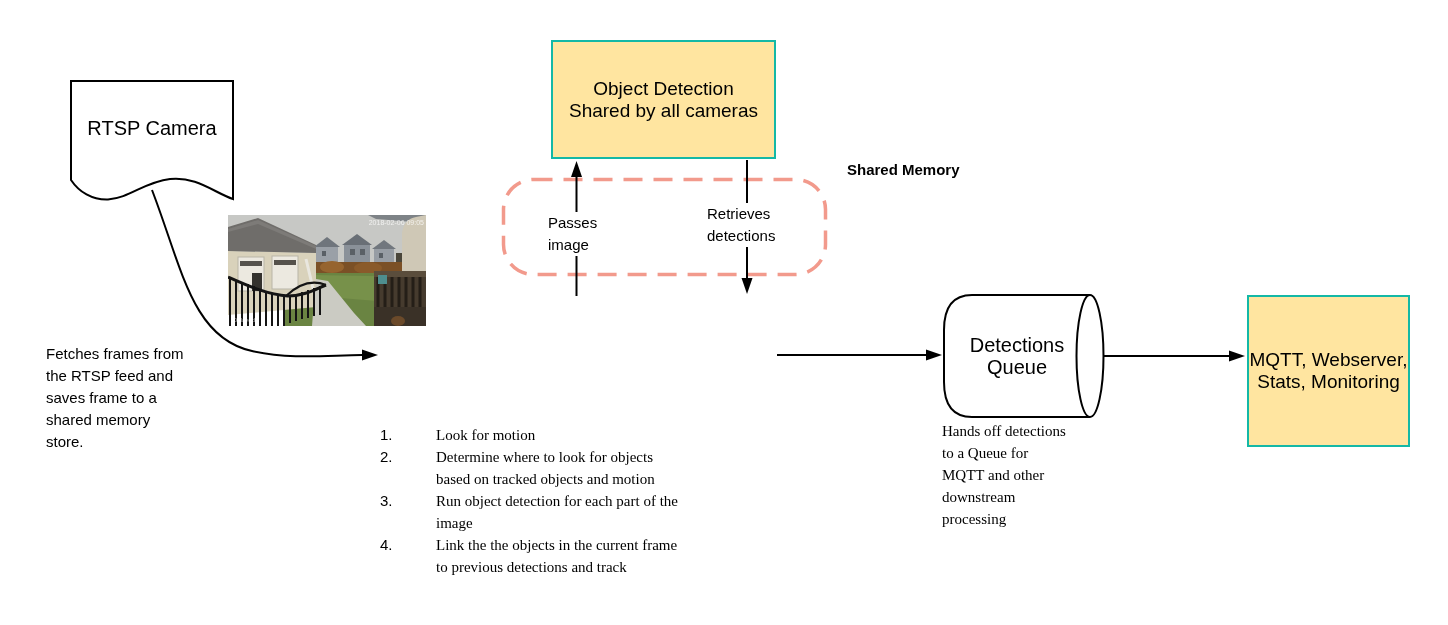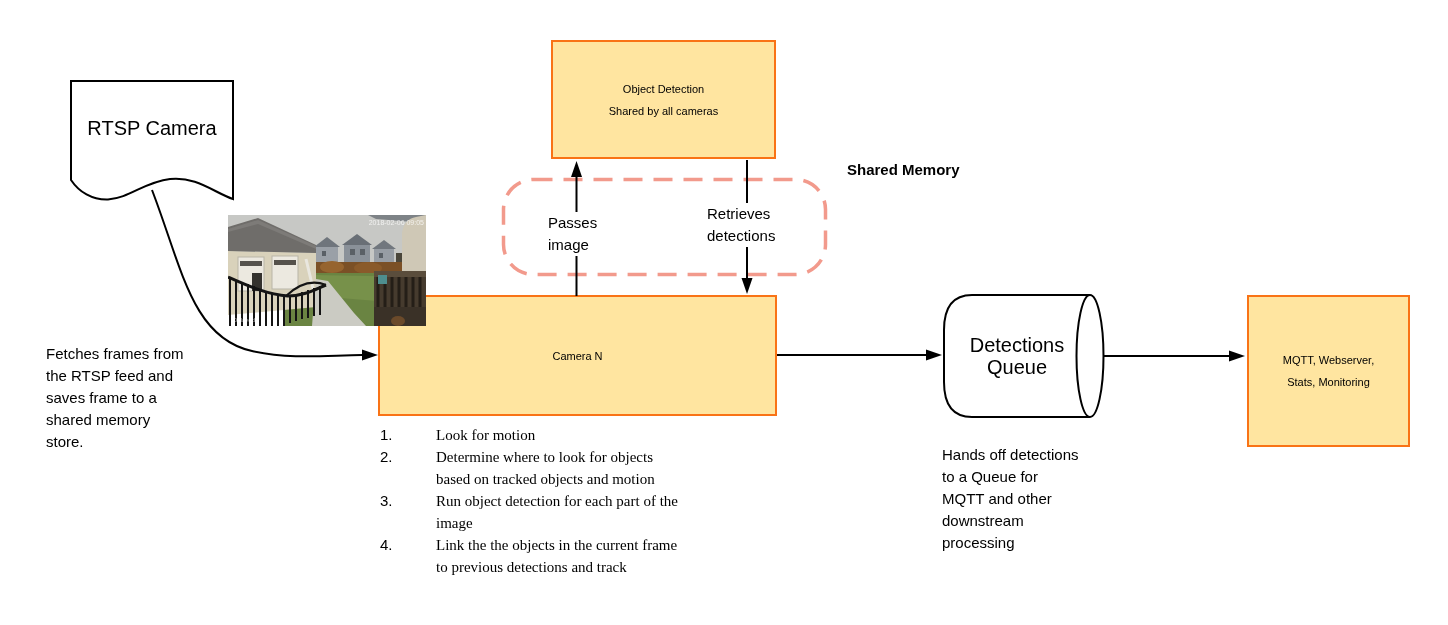--- a/index.html
+++ b/index.html
@@ -2,23 +2,23 @@
 <html><head>
 <meta charset="utf-8">
 <style>
   html,body{margin:0;padding:0;background:#ffffff;}
   .canvas{
     position:relative;width:1448px;height:625px;background:#ffffff;overflow:hidden;
     font-family:"Liberation Sans","DejaVu Sans",sans-serif;color:#000;
   }
   .node{
     position:absolute;box-sizing:border-box;
-    background:#ffe5a0;border:2px solid #f97316;
+    background:#ffe5a0;border:2px solid #14b8a6;
     display:flex;flex-direction:column;align-items:center;justify-content:center;
-    text-align:center;font-size:11px;line-height:22px;z-index:1;
+    text-align:center;font-size:19px;line-height:22px;z-index:1;
   }
   .node .italic{}
   .photo-wrap{position:absolute;left:228px;top:215px;width:198px;height:111px;z-index:2;}
   svg.connectors{position:absolute;left:0;top:0;z-index:3;pointer-events:none;}
   .note{position:absolute;font-size:15px;line-height:22px;white-space:pre-line;z-index:4;}
   .note .title{font-weight:bold;}
   .arrow-label{
     position:absolute;font-size:15px;line-height:22px;white-space:pre-line;
     background:#ffffff;padding:0 2px;z-index:4;
   }
@@ -34,23 +34,20 @@
 </head>
 <body>
 
 <div class="canvas">
 
   <div class="node" style="left:551px;top:40px;width:225px;height:119px;">
     <div>Object Detection</div>
     <div class="italic">Shared by all cameras</div>
   </div>
 
-  <div class="node" style="left:378px;top:295px;width:399px;height:121px;">
-    <div>Camera N</div>
-  </div>
 
   <div class="node" style="left:1247px;top:295px;width:163px;height:152px;white-space:pre-line;">
     <div>MQTT, Webserver,
 Stats, Monitoring</div>
   </div>
 
   <div class="photo-wrap">
     <svg width="198" height="111" viewBox="0 0 198 111" preserveAspectRatio="none">
       <rect x="0" y="0" width="198" height="62" fill="#c7c8c5"></rect>
 
@@ -174,21 +171,21 @@
   <div class="note" style="left:46px;top:343px;width:190px;">Fetches frames from
 the RTSP feed and
 saves frame to a
 shared memory
 store.</div>
 
   <div class="note" style="left:847px;top:137px;width:215px;">
     <div class="title">Shared Memory</div>
   </div>
 
-  <div class="note" style="left:942px;top:444px;width:200px;">Hands off detections
+  <div class="note" style="left:942px;top:420px;width:200px;font-family:Liberation Serif, serif;">Hands off detections
 to a Queue for
 MQTT and other
 downstream
 processing</div>
 
   <div class="steps">
     <div class="step">
       <span class="num">1.</span>
       <span class="txt">Look for motion</span>
     </div>

